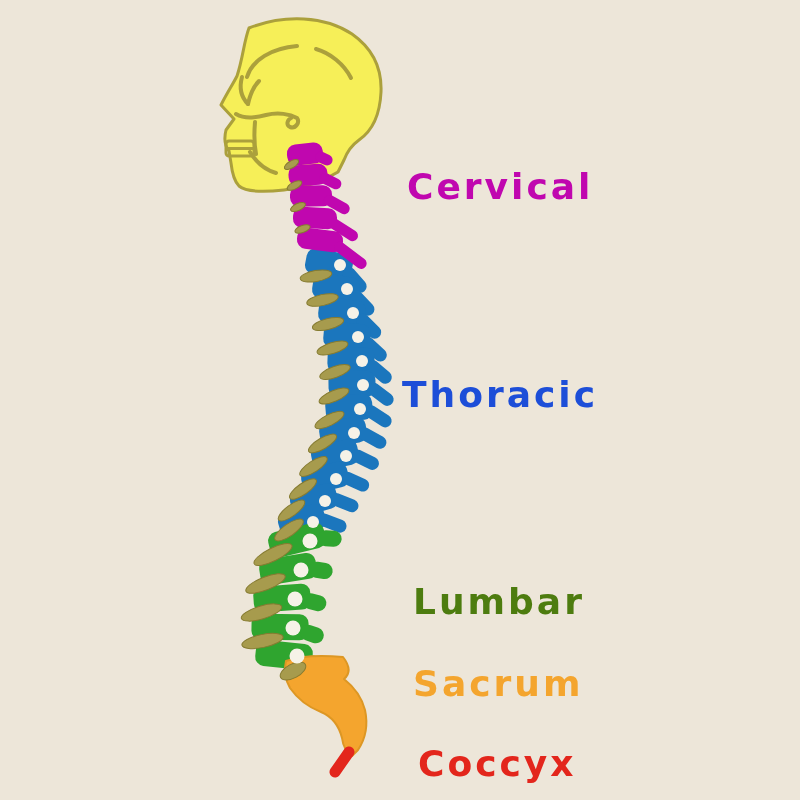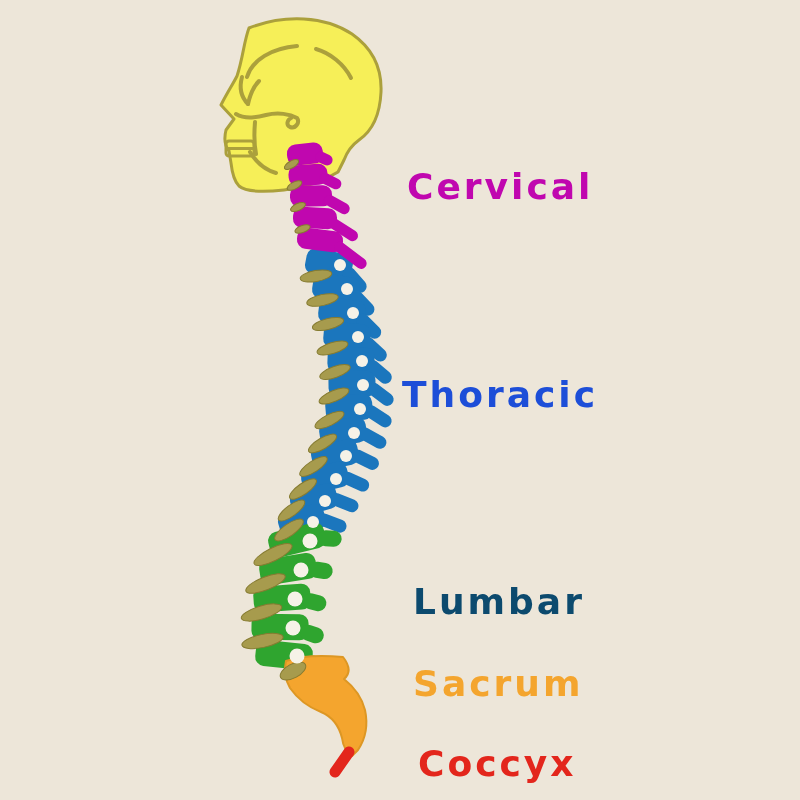--- a/index.html
+++ b/index.html
@@ -170,16 +170,16 @@
         <circle cx="313" cy="522" r="6" fill="#f6f2e7"></circle>
         <circle cx="310" cy="541" r="7.5" fill="#f6f2e7"></circle>
         <circle cx="301" cy="570" r="7.5" fill="#f6f2e7"></circle>
         <circle cx="295" cy="599" r="7.5" fill="#f6f2e7"></circle>
         <circle cx="293" cy="628" r="7.5" fill="#f6f2e7"></circle>
         <circle cx="297" cy="656" r="7.5" fill="#f6f2e7"></circle>
       </g>
     </svg>
   <div class="region-label" style="left: 407px; top: 169px; color: rgb(192, 7, 175);">Cervical</div>
   <div class="region-label" style="left: 402px; top: 377px; color: #1d4ed8;">Thoracic</div>
-  <div class="region-label" style="left: 413px; top: 584px; color: #0c4a6e;">Lumbar</div>
+  <div class="region-label" style="left: 413px; top: 584px; color: #4d7c0f;">Lumbar</div>
   <div class="region-label" style="left: 413px; top: 666px; color: rgb(244, 165, 46);">Sacrum</div>
   <div class="region-label" style="left: 418px; top: 746px; color: rgb(227, 38, 28);">Coccyx</div>
 </div>
 
 </body></html>

